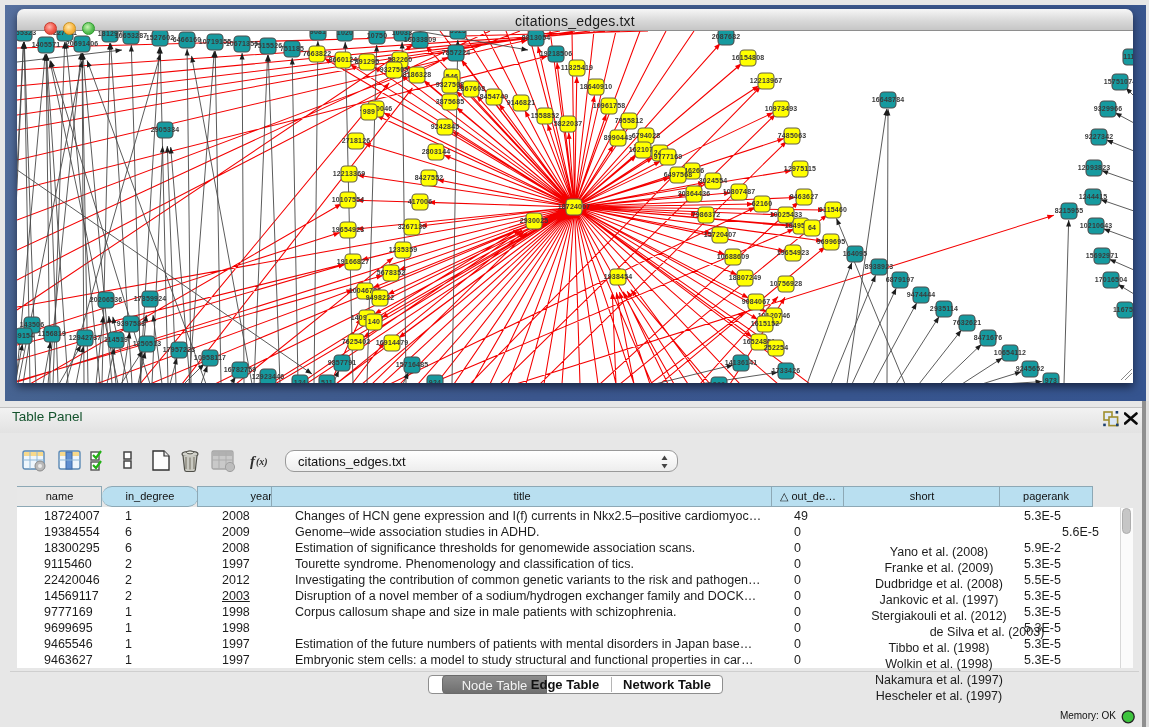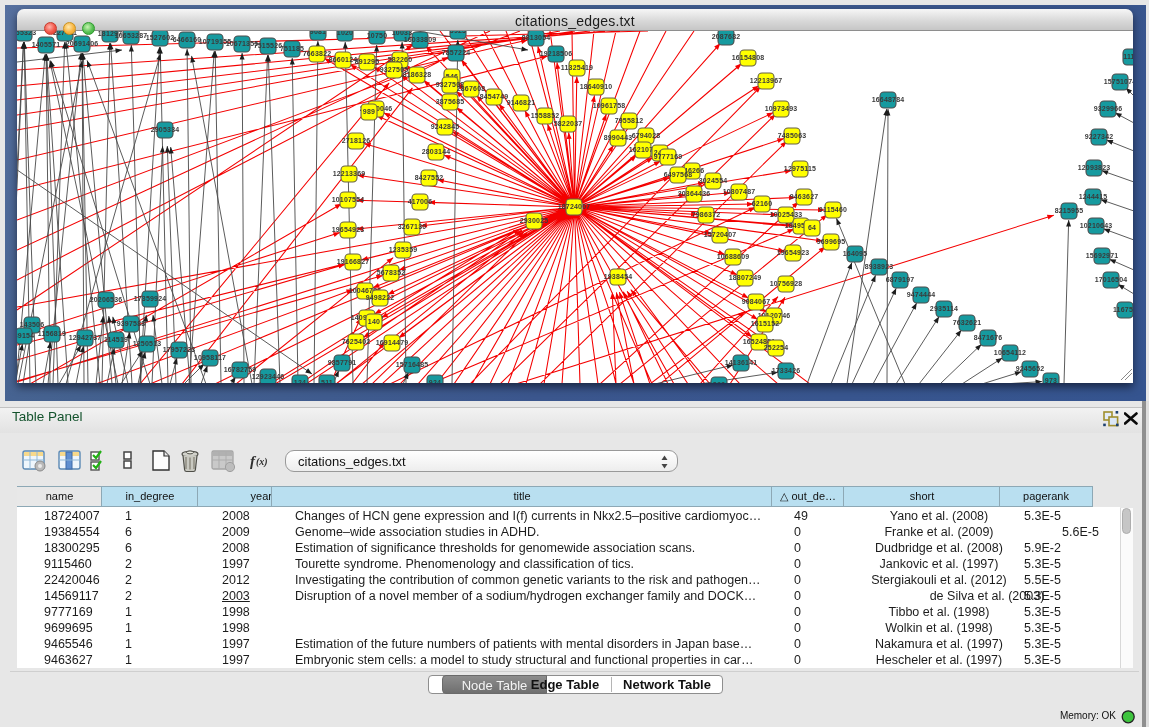--- a/index.html
+++ b/index.html
@@ -8,21 +8,21 @@
 #titlebar{position:absolute;left:0;top:0;width:1116px;height:22px;border-radius:7px 7px 0 0;background:linear-gradient(#f6f6f6,#d9d9d9 55%,#c6c6c6);border-bottom:1px solid #8e8e8e;}
 #titlebar .t{position:absolute;width:100%;text-align:center;top:4px;font-size:14px;color:#1c1c1c;font-weight:normal;letter-spacing:0.2px;}
 .tl{position:absolute;top:13px;width:13px;height:13px;border-radius:50%;}
 #canvas{position:absolute;left:0;top:22px;width:1116px;height:352px;background:#ffffff;overflow:hidden;}
 #tablepanel{position:absolute;left:0;top:401px;width:1149px;height:326px;background:#e7e7e7;}
 .tph{position:absolute;left:0;top:6px;width:1149px;height:26px;background:linear-gradient(#f2f2f2,#e2e2e2);border-top:1px solid #c2c2c2;}
 .thead{position:absolute;top:486px;height:21px;background:#b9dff0;border-top:1px solid #8da8b5;border-bottom:1px solid #8da8b5;font-size:11px;color:#111;}
 .thead span{position:absolute;top:3px;text-align:center;}
 .trow{position:absolute;left:17px;width:1103px;height:16px;font-size:12.5px;color:#1c1c1c;white-space:nowrap;}
 .trow span{position:absolute;top:1px;}
-.trow .ctr{text-align:center;}
+.trow .ctr{text-align:center;margin-top:36px;}
 .colline{position:absolute;top:486px;height:21px;width:1px;background:#8da8b5;}
 .seg{position:absolute;top:675px;height:19px;font-size:13px;text-align:center;padding-top:2px;}
 </style></head><body>
 <div id="stage">
   <div id="desktop"></div>
   <div id="netwin">
     <div id="canvas">
         <svg width="1116" height="353" viewBox="17 31 1116 353" style="position:absolute;left:0;top:0;">
           <path d="M567.2 202.7L324.3 58.3M567.3 202.4L350.2 64.6M567.5 202.1L374.0 66.9M568.0 201.5L406.5 65.5M567.7 201.9L400.8 75.1M568.0 201.5L423.5 80.5M568.7 200.8L457.8 83.2M568.4 201.1L456.1 90.9M568.9 200.6L476.6 95.4M569.5 200.1L499.0 103.9M568.0 201.5L456.5 107.5M570.6 199.4L524.9 110.6M571.9 198.9L547.6 124.1M573.8 198.5L568.7 132.5M574.7 198.5L576.8 76.5M576.0 198.6L594.5 95.4M577.2 199.0L606.3 114.0M579.0 199.8L624.5 128.2M579.0 199.8L613.5 145.2M580.5 201.0L640.0 142.0M581.0 201.6L636.5 155.4M581.7 202.5L652.8 157.5M582.0 203.0L660.5 161.0M566.9 203.2L383.6 112.8M566.8 203.4L376.7 115.6M566.4 204.5L364.1 143.5M567.3 202.5L452.2 131.5M566.6 203.9L443.9 155.1M580.9 201.5L741.6 63.5M581.6 202.3L758.9 85.7M582.2 203.4L773.3 112.6M582.6 204.4L783.9 138.6M582.9 205.6L791.6 170.4M582.6 204.5L683.9 173.5M582.6 204.5L669.9 177.5M582.9 205.4L704.6 182.6M583.0 206.2L730.5 192.8M583.0 206.1L685.5 194.9M583.0 206.6L795.5 197.4M583.0 206.9L753.5 204.1M583.0 207.3L777.5 214.7M583.0 207.1L824.5 209.9M583.0 207.7L792.5 225.3M583.0 207.7L803.5 227.3M583.0 207.5L697.5 214.5M582.8 208.6L711.7 233.4M582.9 208.1L822.6 240.9M582.6 209.6L724.9 254.4M582.8 208.8L784.7 251.2M582.3 210.3L737.2 274.7M566.1 205.8L357.4 175.2M566.2 205.3L437.3 179.7M566.0 206.7L356.5 200.3M566.0 206.7L428.5 202.3M566.0 207.9L356.5 229.1M566.1 208.0L420.4 226.0M566.3 209.0L361.2 260.0M566.5 209.9L399.0 270.1M566.6 210.2L372.9 287.8M566.8 210.6L387.7 294.4M567.0 211.0L374.5 314.0M567.1 211.2L381.4 317.8M567.3 211.5L363.2 337.5M567.7 212.1L398.8 337.9M582.0 210.9L748.5 298.1M582.0 211.1L766.5 311.9M581.7 211.4L757.8 319.6M581.4 212.0L752.1 337.0M581.5 211.9L769.0 343.1M568.7 200.8L425.8 46.2M569.3 200.3L461.2 59.7M572.6 198.7L537.9 46.3M573.5 198.6L557.0 62.4M580.2 200.7L720.3 43.3M574.5 207.0L17.0 307.0M574.5 207.0L17.0 345.0M574.5 207.0L17.0 382.0M574.5 207.0L150.0 384.0M574.5 207.0L215.0 384.0M574.5 207.0L275.0 384.0M574.5 207.0L306.0 384.0M574.5 207.0L336.0 384.0M574.5 207.0L362.0 384.0M574.5 207.0L382.0 384.0M574.5 207.0L400.0 384.0M574.5 207.0L418.0 384.0M574.5 207.0L436.0 384.0M574.5 207.0L454.0 384.0M574.5 207.0L472.0 384.0M574.5 207.0L490.0 384.0M574.5 207.0L508.0 384.0M574.5 207.0L526.0 384.0M574.5 207.0L544.0 384.0M574.5 207.0L562.0 384.0M574.5 207.0L580.0 384.0M574.5 207.0L598.0 384.0M574.5 207.0L616.0 384.0M574.5 207.0L634.0 384.0M574.5 207.0L652.0 384.0M574.5 207.0L674.0 384.0M574.5 207.0L705.0 384.0M574.5 207.0L740.0 384.0M574.5 207.0L778.0 384.0M574.5 207.0L810.0 384.0M574.5 207.0L440.0 31.0M574.5 207.0L462.0 31.0M574.5 207.0L484.0 31.0M574.5 207.0L506.0 31.0M574.5 207.0L528.0 31.0M574.5 207.0L550.0 31.0M574.5 207.0L572.0 31.0M574.5 207.0L594.0 31.0M574.5 207.0L616.0 31.0M574.5 207.0L640.0 31.0M574.5 207.0L666.0 31.0M574.5 207.0L694.0 31.0M17.0 48.0L648.0 31.0M17.0 70.0L620.0 31.0M17.0 86.0L605.0 31.0M17.0 100.0L590.0 31.0M17.0 115.0L575.0 31.0M17.0 130.0L560.0 31.0M17.0 160.0L527.7 39.9M17.0 190.0L547.8 56.1M17.0 220.0L520.0 31.0M17.0 250.0L490.0 31.0M17.0 280.0L448.4 56.9M17.0 310.0L412.9 44.7M17.0 336.0L339.9 232.6M17.0 360.0L344.8 264.4M17.0 381.0L382.8 275.4M616.0 384.0L612.3 292.5M634.0 384.0L616.4 292.4M650.0 384.0L619.4 292.1M668.0 384.0L623.3 291.7M688.0 384.0L627.1 291.3M710.0 384.0L630.8 289.7M300.0 384.0L521.8 230.3M336.0 384.0L524.2 231.7M372.0 384.0L526.6 233.2M270.0 384.0L519.6 229.0M700.0 384.0L778.0 296.6M730.0 384.0L785.0 297.3M650.0 384.0L745.0 311.5M516.0 384.0L1053.8 215.2M140.0 384.0L389.2 82.8M182.0 384.0L412.4 87.9M30.0 384.0L341.5 203.8M330.0 384.0L360.8 317.8M352.0 384.0L384.4 341.9M96.0 384.0L353.0 289.6M236.0 384.0L393.2 257.7M500.0 384.0L775.6 114.2M540.0 384.0L786.7 141.3M620.0 384.0L827.2 214.7M660.0 384.0L825.2 246.8M470.0 384.0L760.8 86.4M600.0 384.0L798.5 202.1M430.0 384.0L794.1 228.9M390.0 384.0L755.2 207.3" stroke="#f40000" stroke-width="1.05" fill="none"></path>
           <path d="M324.3 58.3L331.2 59.5L328.6 63.8Z" fill="#f40000"></path>
@@ -573,21 +573,21 @@
     <div style="position:absolute;left:12px;top:3px;font-size:13px;color:#111;">citations_edges.txt</div>
     <svg style="position:absolute;right:8px;top:4px;" width="9" height="14" viewBox="0 0 9 14">
       <path d="M4.5 0.5L7.5 5H1.5z" fill="#444"></path>
         <path d="M4.5 13.5L1.5 9h6z" fill="#444"></path>
     </svg>
   </div>
 
   <div class="thead" style="left:17px;width:85px;background:#e8e8e8;">
       <span style="left:0;width:85px;">name</span>
     </div>
-  <div class="thead" style="left:102px;width:96px;">
+  <div class="thead" style="left:102px;width:96px;border-radius:10px;">
       <span style="left:0;width:96px;">in_degree</span>
     </div>
   <div class="thead" style="left:198px;width:74px;">
       <span style="left:0;width:74px;text-align:right;">year</span>
     </div>
   <div class="thead" style="left:272px;width:500px;">
       <span style="left:0;width:500px;">title</span>
     </div>
   <div class="thead" style="left:772px;width:72px;">
       <span style="left:0;width:72px;">△ out_de…</span>
@@ -658,20 +658,21 @@
 <span style="left:205px;text-decoration:underline;">2003</span>
       <span style="left:278px;">Disruption of a novel member of a sodium/hydrogen exchanger family and DOCK…</span>
 <span style="left:777px;">0</span>
       <span class="ctr" style="left:892px;width:156px;">de Silva et al. (2003)</span>
 <span style="left:1007px;">5.3E-5</span>
     </div>
     <div class="trow" style="top:604px;">
 <span style="left:27px;">9777169</span>
       <span style="left:108px;">1</span>
 <span style="left:205px;">1998</span>
+      <span style="left:278px;">Corpus callosum shape and size in male patients with schizophrenia.</span>
 <span style="left:777px;">0</span>
       <span class="ctr" style="left:844px;width:156px;">Tibbo et al. (1998)</span>
 <span style="left:1007px;">5.3E-5</span>
     </div>
     <div class="trow" style="top:620px;">
 <span style="left:27px;">9699695</span>
       <span style="left:108px;">1</span>
 <span style="left:205px;">1998</span>
 <span style="left:777px;">0</span>
       <span class="ctr" style="left:844px;width:156px;">Wolkin et al. (1998)</span>

